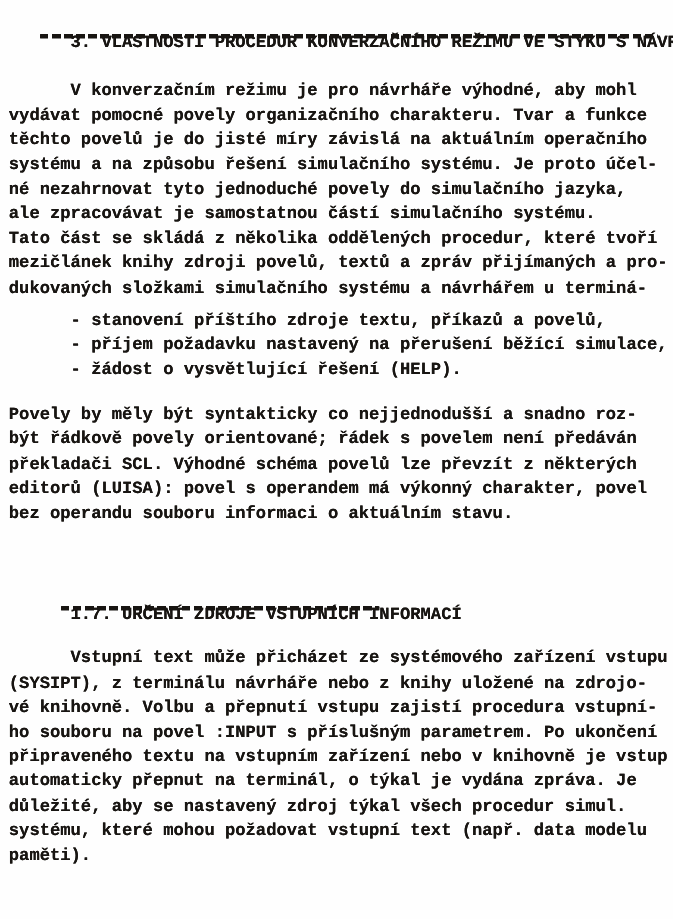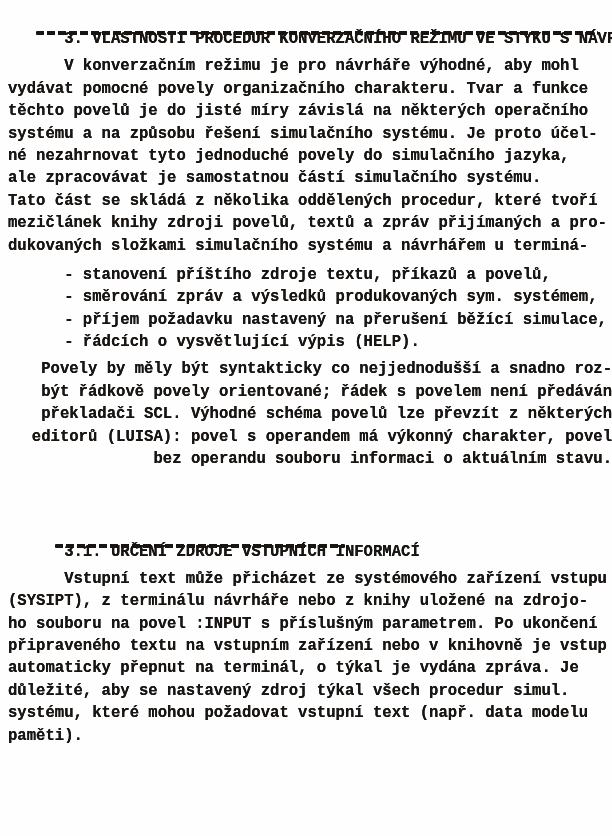--- a/index.html
+++ b/index.html
@@ -47,75 +47,75 @@
     border-radius: 1px;
   }
   .main-underline {
     margin-left: 3ch;
     width: 60ch;
   }
   .sub-underline {
     margin-left: 5ch;
     width: 31ch;
   }
-  .para-1   { margin-top: 20px; }
+  .para-1   { margin-top: 36px; }
   .bullets  { margin-top: 7px; }
-  .para-2   { margin-top: 5px; text-align: right; }
+  .para-2   { margin-top: 19px; }
   .sub-head { margin-top: 48px; }
-  .para-3   { margin-top: 20px; }
+  .para-3   { margin-top: 32px; }
 </style>
 </head>
 <body>
 
 <div class="page">
 
   <header>
     <div class="heading-line">
       <span class="heading-number">3.</span><span>VLASTNOSTI PROCEDUR KONVERZAČNÍHO REŽIMU VE STYKU S NÁVRHÁŘI</span>
     </div>
     <div class="underline main-underline"></div>
   </header>
 
   <section class="para-1">
       <div class="line">      V konverzačním režimu je pro návrháře výhodné, aby mohl</div>
       <div class="line">vydávat pomocné povely organizačního charakteru. Tvar a funkce</div>
-      <div class="line">těchto povelů je do jisté míry závislá na některých operačního</div>
+      <div class="line">těchto povelů je do jisté míry závislá na aktuálním operačního</div>
       <div class="line">systému a na způsobu řešení simulačního systému. Je proto účel-</div>
       <div class="line">né nezahrnovat tyto jednoduché povely do simulačního jazyka,</div>
       <div class="line">ale zpracovávat je samostatnou částí simulačního systému.</div>
       <div class="line">Tato část se skládá z několika oddělených procedur, které tvoří</div>
       <div class="line">mezičlánek knihy zdroji povelů, textů a zpráv přijímaných a pro-</div>
       <div class="line">dukovaných složkami simulačního systému a návrhářem u terminá-</div>
     </section>
 
   <section class="bullets">
       <div class="line">      - stanovení příštího zdroje textu, příkazů a povelů,</div>
-      <div class="line">      - směrování zpráv a výsledků produkovaných sym. systémem,</div>
       <div class="line">      - příjem požadavku nastavený na přerušení běžící simulace,</div>
-      <div class="line">      - řádcích o vysvětlující výpis (HELP).</div>
+      <div class="line">      - žádost o vysvětlující řešení (HELP).</div>
     </section>
 
   <section class="para-2">
       <div class="line">Povely by měly být syntakticky co nejjednodušší a snadno roz-</div>
       <div class="line">být řádkově povely orientované; řádek s povelem není předáván</div>
       <div class="line">překladači SCL. Výhodné schéma povelů lze převzít z některých</div>
       <div class="line">editorů (LUISA): povel s operandem má výkonný charakter, povel</div>
       <div class="line">bez operandu souboru informaci o aktuálním stavu.</div>
     </section>
 
   <header class="sub-head">
     <div class="heading-line">
-      <span class="heading-number sub">3.1.</span><span>URČENÍ ZDROJE VSTUPNÍCH INFORMACÍ</span>
+      <span class="heading-number sub">1.7.</span><span>URČENÍ ZDROJE VSTUPNÍCH INFORMACÍ</span>
     </div>
     <div class="underline sub-underline"></div>
   </header>
 
   <section class="para-3">
       <div class="line">      Vstupní text může přicházet ze systémového zařízení vstupu</div>
       <div class="line">(SYSIPT), z terminálu návrháře nebo z knihy uložené na zdrojo-</div>
+      <div class="line">vé knihovně. Volbu a přepnutí vstupu zajistí procedura vstupní-</div>
       <div class="line">ho souboru na povel :INPUT s příslušným parametrem. Po ukončení</div>
       <div class="line">připraveného textu na vstupním zařízení nebo v knihovně je vstup</div>
       <div class="line">automaticky přepnut na terminál, o týkal je vydána zpráva. Je</div>
       <div class="line">důležité, aby se nastavený zdroj týkal všech procedur simul.</div>
       <div class="line">systému, které mohou požadovat vstupní text (např. data modelu</div>
       <div class="line">paměti).</div>
     </section>
 
 </div>
 

